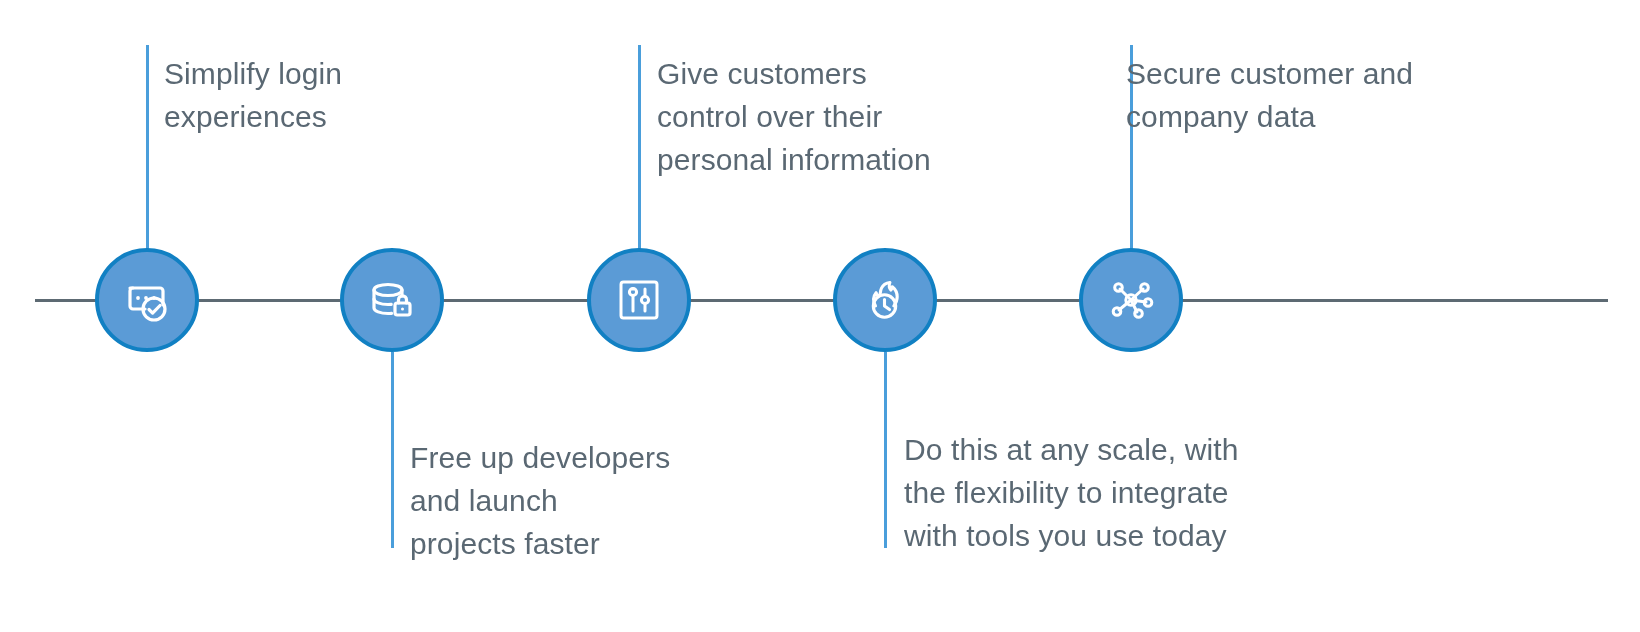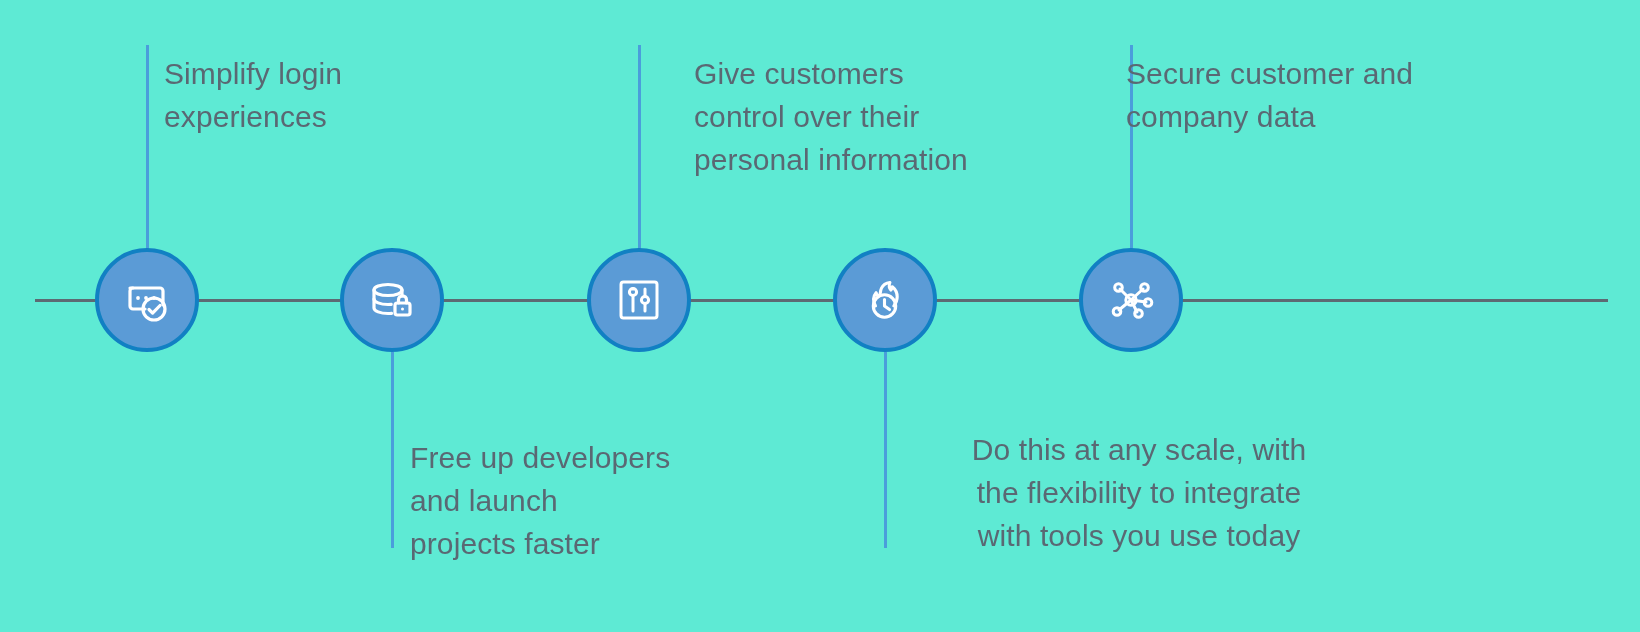--- a/index.html
+++ b/index.html
@@ -10,21 +10,21 @@
     width: 1640px;
     height: 632px;
     background: #e5e6e7;
     font-family: "Liberation Sans", sans-serif;
     overflow: hidden;
   }
   #stage {
     position: relative;
     width: 1640px;
     height: 632px;
-    background: #5eead4;
+    background: #ffffff;
   }
 
   
   .axis {
     position: absolute;
     left: 35px;
     top: 299px;
     width: 1573px;
     height: 3px;
     background: #5d6a73;
@@ -121,40 +121,40 @@
         <path d="M20 22.5 V37"></path>
         <circle cx="20" cy="18" r="3.6"></circle>
         <path d="M20 14.4 V15"></path>
         <path d="M32 15 V22"></path>
         <circle cx="32" cy="26" r="3.6"></circle>
         <path d="M32 29.6 V37"></path>
       </svg>
     </span>
   </div>
 
-  <div class="caption" style="left:657px; top:52px; width:460px;margin-left:37px;">Give customers
+  <div class="caption" style="left:657px; top:52px; width:460px;">Give customers
 control over their
 personal information</div>
 
   <div class="stem" style="left:884px; top:352px; height:196px;"></div>
 
   <div class="node" style="left:833px; top:248px;">
     <span>
       <svg width="54" height="54" viewBox="0 0 54 54" fill="none" stroke="#ffffff" stroke-width="3.1" stroke-linecap="round" stroke-linejoin="round">
         <path d="M17.5 33 c-2.4 -4.4 -2.6 -9.4 0.6 -13.3 c0.6 2.6 2.1 3.3 3.2 2.7
                  c1.4 -0.8 0.7 -4.2 2.2 -7.3 c1.5 -3.1 4.6 -5.1 8.4 -5.6
                  c-1.3 3.1 -0.6 5.6 1 7.6 c0.9 -0.9 1.3 -2.1 1.4 -3.4
                  c3.1 2.5 4.9 6.2 4.9 10.1 c0 3.4 -1.3 6.6 -3.4 9.1"></path>
         <circle cx="26.5" cy="33" r="11.2"></circle>
         <path d="M26.5 26.5 V33 l5 3.6"></path>
       </svg>
     </span>
   </div>
 
-  <div class="caption" style="left:904px; top:428px; width:470px;text-align:center;">Do this at any scale, with
+  <div class="caption" style="left:904px; top:428px; width:470px;">Do this at any scale, with
 the flexibility to integrate
 with tools you use today</div>
 
   <div class="stem" style="left:1130px; top:45px; height:205px;"></div>
 
   <div class="node" style="left:1079px; top:248px;">
     <span>
       <svg width="54" height="54" viewBox="0 0 54 54" fill="none" stroke="#ffffff" stroke-width="3" stroke-linecap="round" stroke-linejoin="round">
         <line x1="27" y1="27" x2="16" y2="16"></line>
         <line x1="27" y1="27" x2="39" y2="16"></line>

